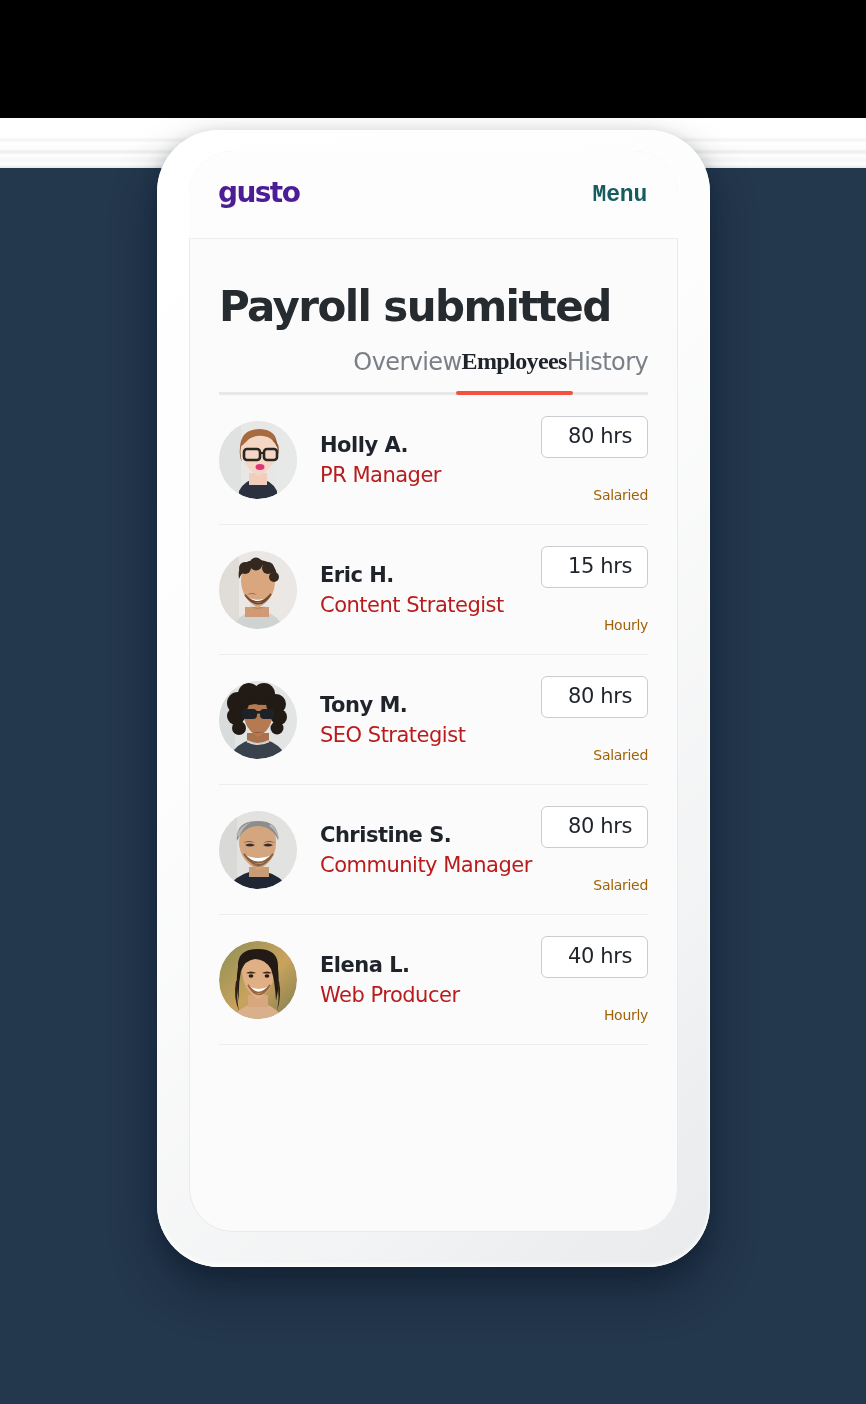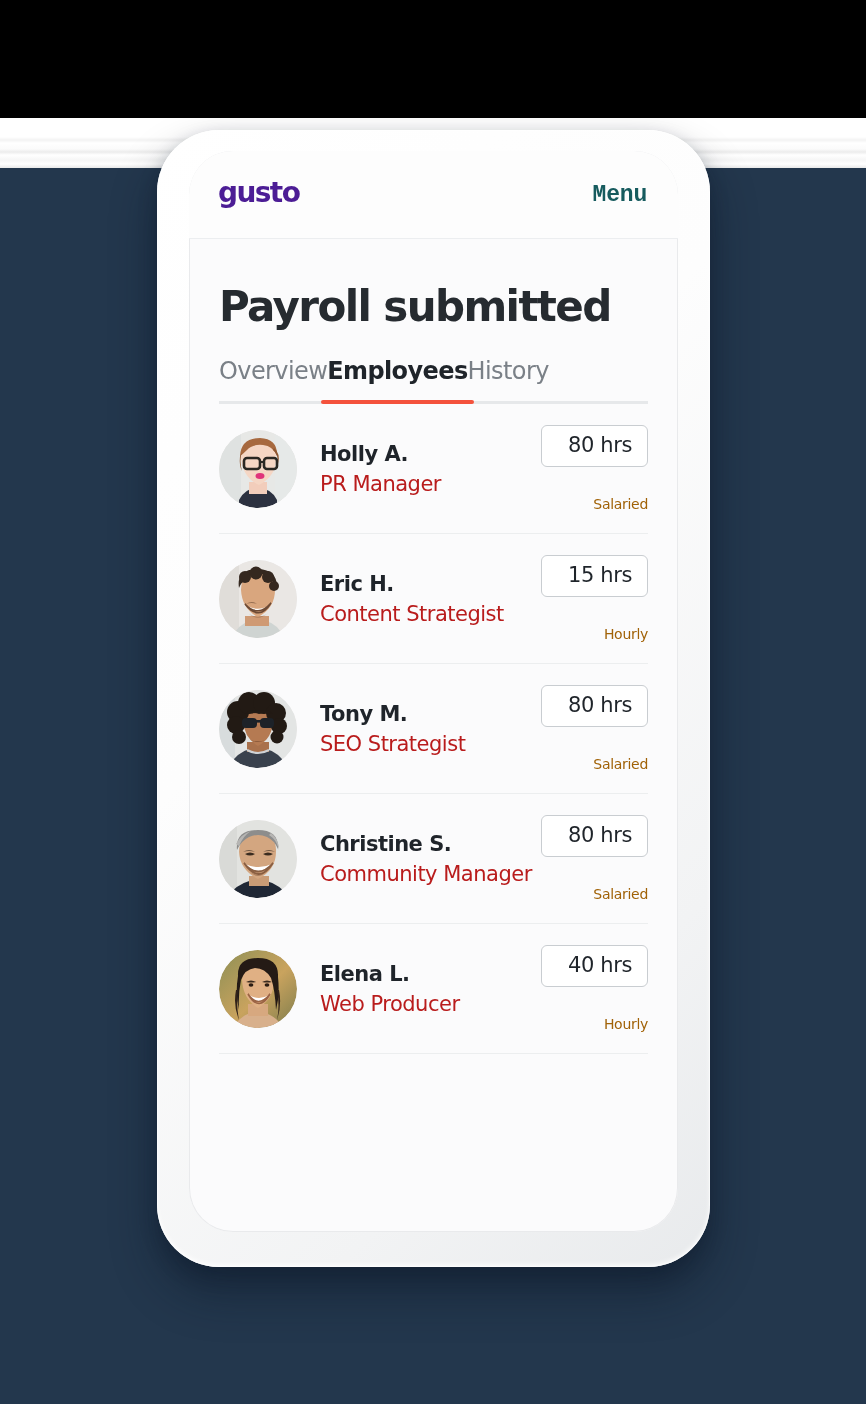--- a/index.html
+++ b/index.html
@@ -112,38 +112,39 @@
     font-size: 42px;
     font-weight: bold;
     color: #262b30;
     letter-spacing: -1.6px;
     padding: 0 30px;
     line-height: 1.08;
   }
 
   
   .tabs {
-    margin-top: 28px;
+    margin-top: 19px;
     padding: 0 30px;
     display: flex;
-    justify-content: flex-start;
+    justify-content: flex-end;
     position: relative;
   }
   .tab {
     font-family: "DejaVu Sans", sans-serif;
     font-size: 24px;
     color: #7a8087;
     letter-spacing: -0.6px;
     padding-bottom: 19px;
     position: relative;
     white-space: nowrap;
   }
   .tab.active {
     color: #1f242a;
     font-weight: bold;
+    font-family: Liberation Serif, serif;
   }
   .tab.active::after {
     content: "";
     position: absolute;
     left: -6px; right: -6px; bottom: 0;
     height: 4px;
     background: #f4523c;
     border-radius: 2px;
     z-index: 2;
   }

